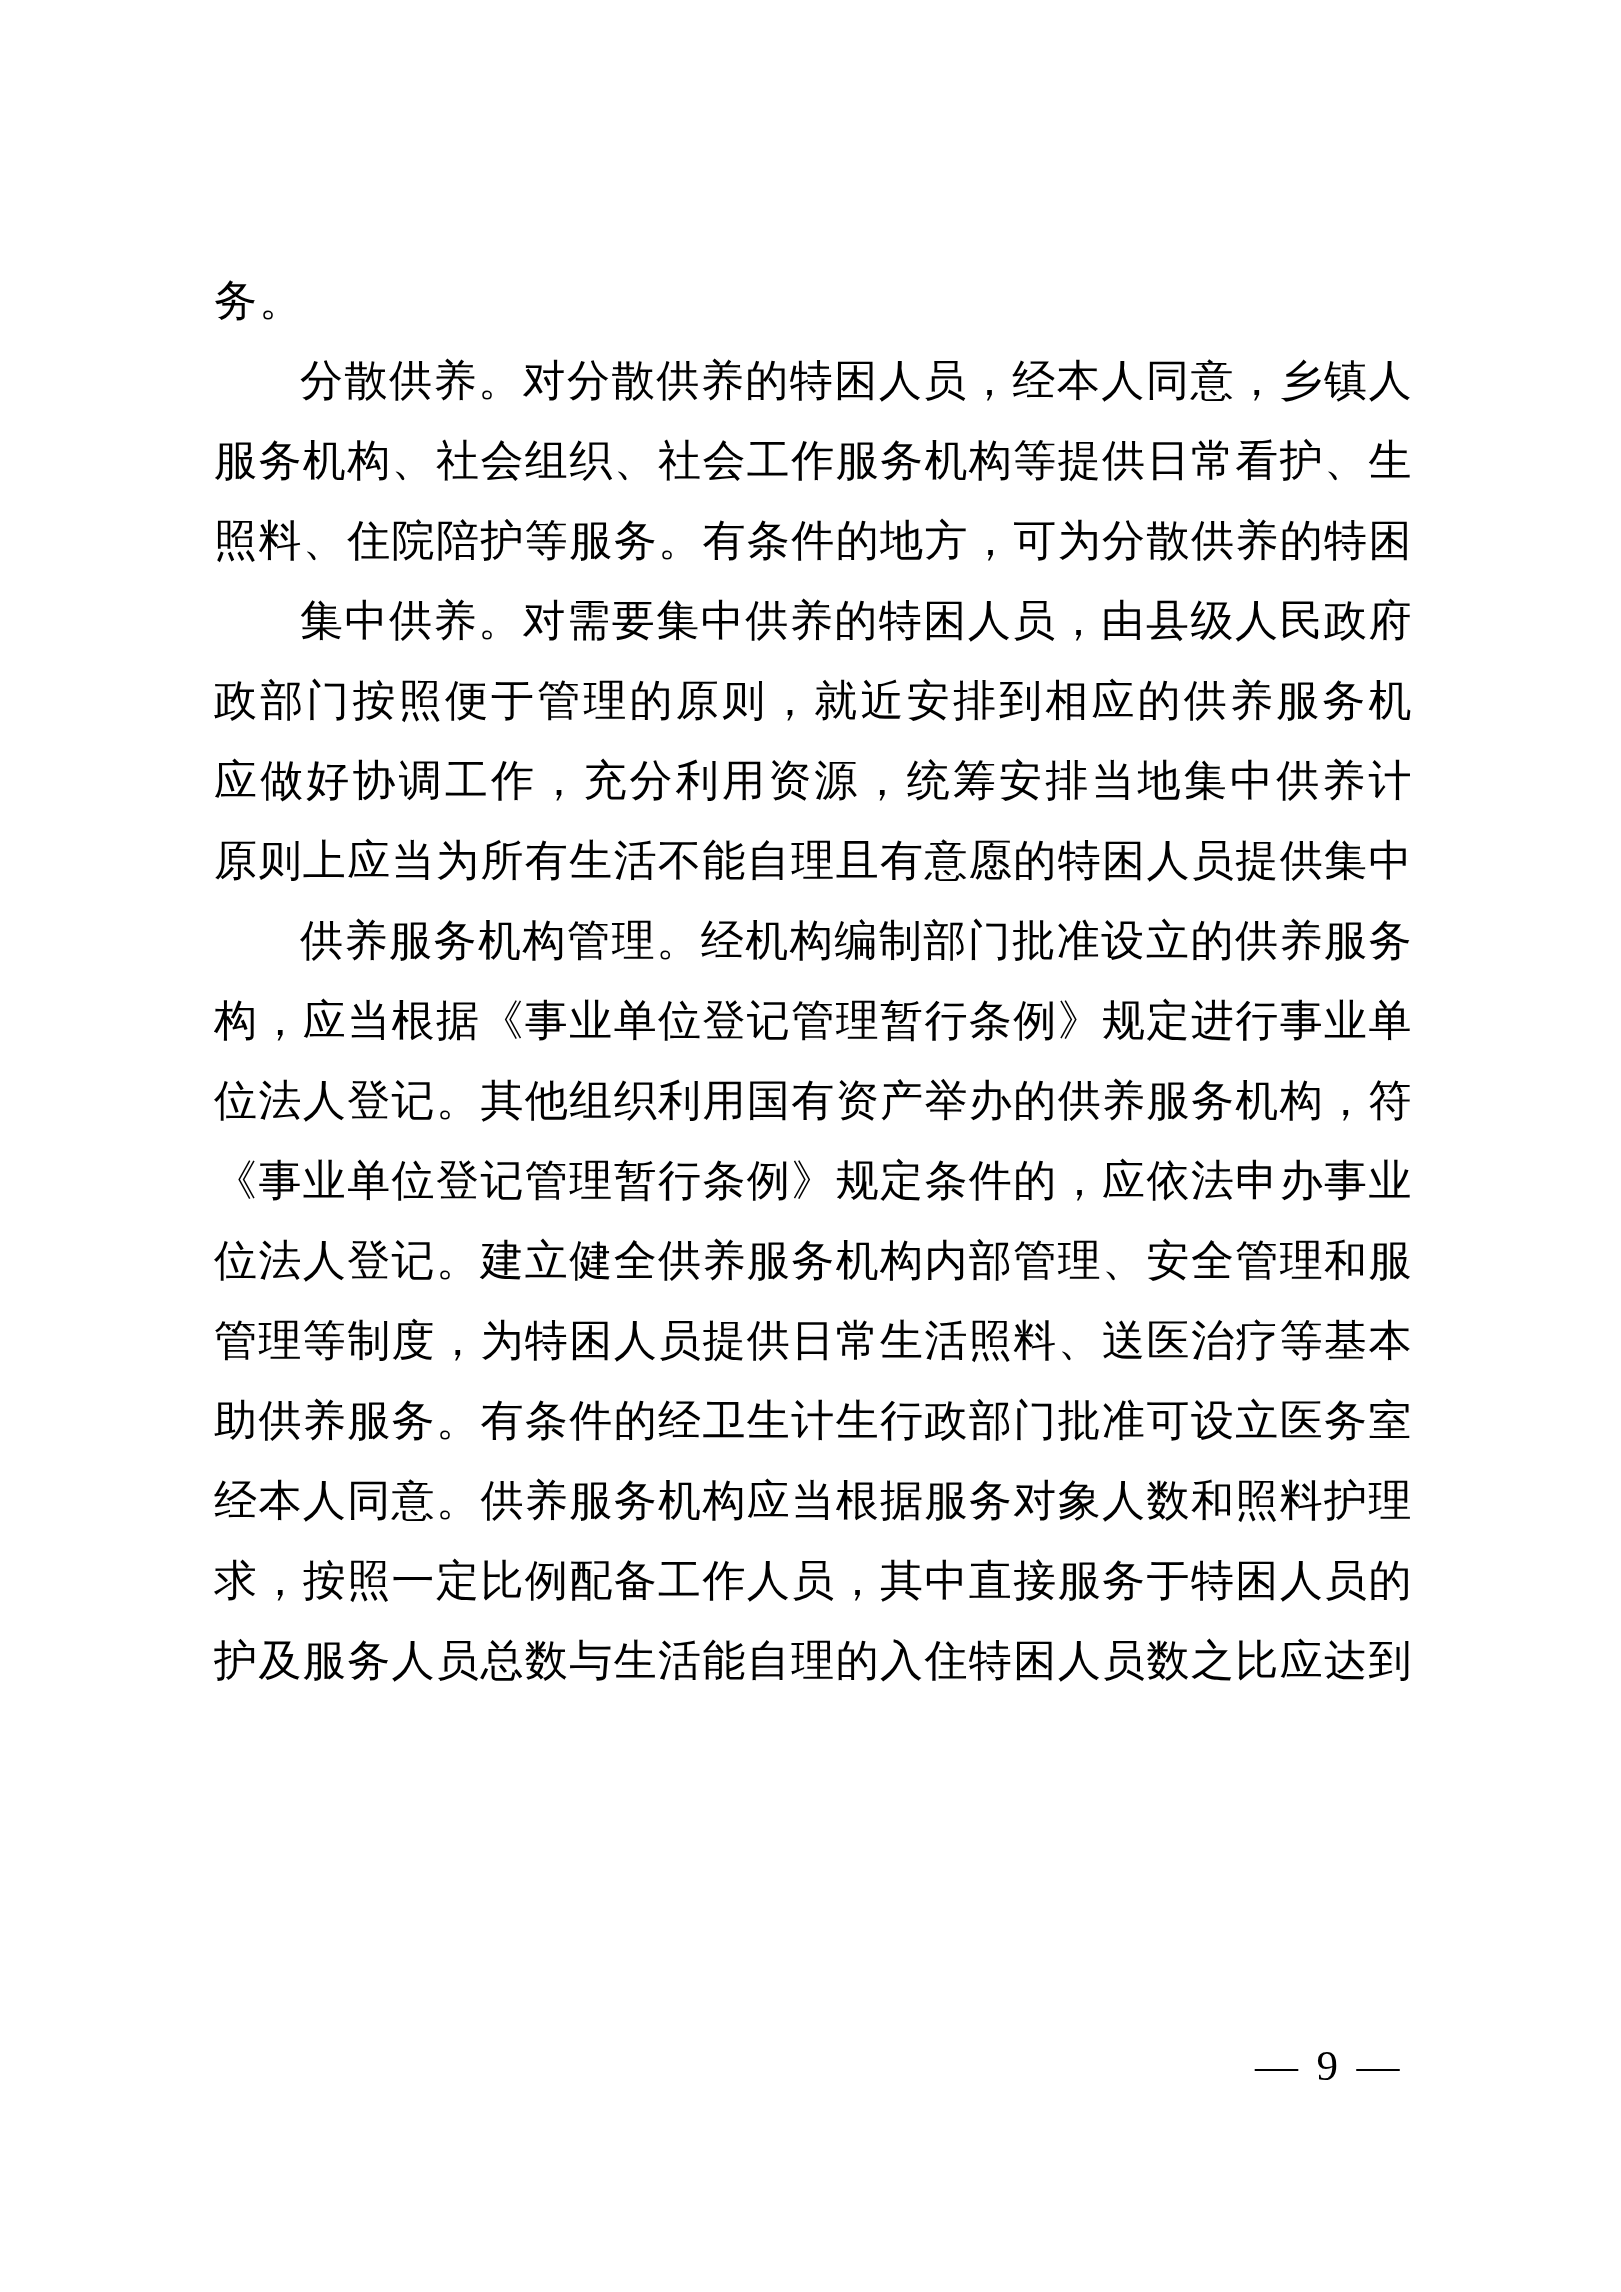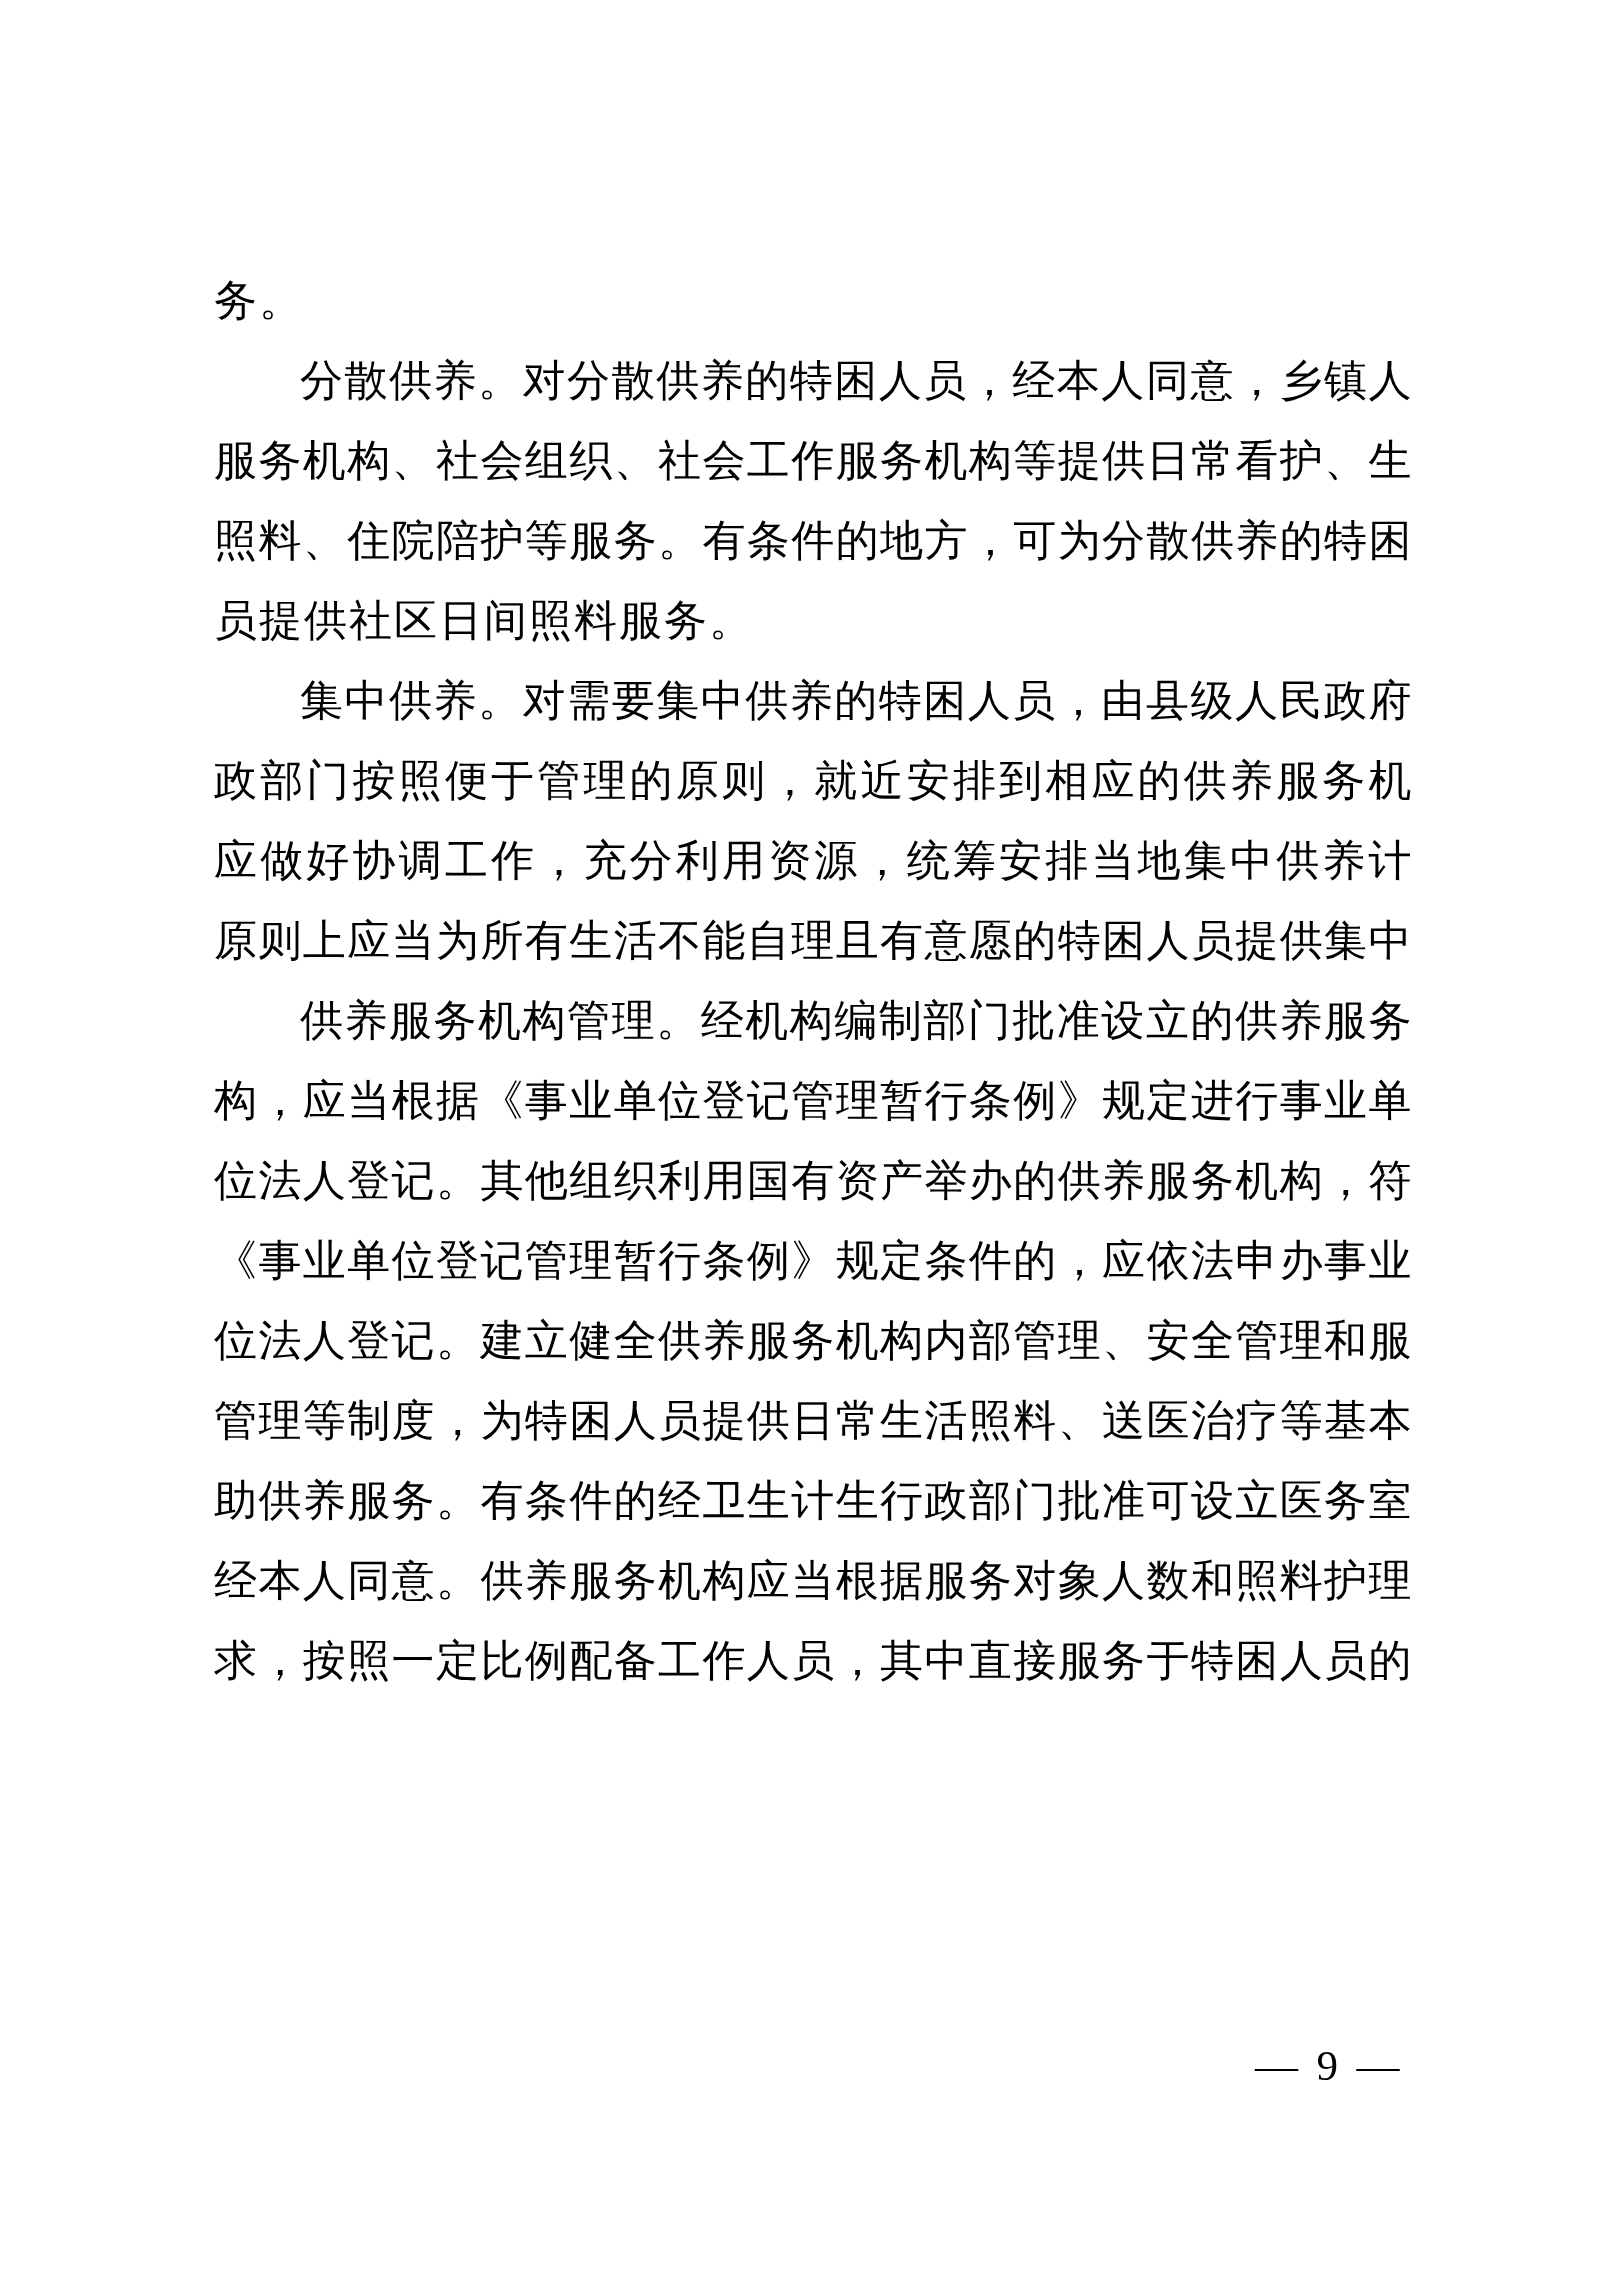--- a/index.html
+++ b/index.html
@@ -53,30 +53,30 @@
 </style>
 </head>
 <body>
 
 <div class="page">
   <div class="text-block">
     <div class="line end">务。</div>
     <div class="line indent">分散供养。对分散供养的特困人员，经本人同意，乡镇人民</div>
     <div class="line">服务机构、社会组织、社会工作服务机构等提供日常看护、生活</div>
     <div class="line">照料、住院陪护等服务。有条件的地方，可为分散供养的特困人</div>
-    <div class="line end">员提供社区日间照料服务。</div>
     <div class="line indent">集中供养。对需要集中供养的特困人员，由县级人民政府民</div>
     <div class="line">政部门按照便于管理的原则，就近安排到相应的供养服务机构；</div>
     <div class="line">应做好协调工作，充分利用资源，统筹安排当地集中供养计划，</div>
     <div class="line">原则上应当为所有生活不能自理且有意愿的特困人员提供集中供</div>
     <div class="line indent">供养服务机构管理。经机构编制部门批准设立的供养服务机</div>
     <div class="line">构，应当根据《事业单位登记管理暂行条例》规定进行事业单</div>
     <div class="line">位法人登记。其他组织利用国有资产举办的供养服务机构，符合</div>
     <div class="line">《事业单位登记管理暂行条例》规定条件的，应依法申办事业单</div>
     <div class="line">位法人登记。建立健全供养服务机构内部管理、安全管理和服务</div>
     <div class="line">管理等制度，为特困人员提供日常生活照料、送医治疗等基本救</div>
     <div class="line">助供养服务。有条件的经卫生计生行政部门批准可设立医务室或</div>
     <div class="line">经本人同意。供养服务机构应当根据服务对象人数和照料护理需</div>
     <div class="line">求，按照一定比例配备工作人员，其中直接服务于特困人员的医</div>
+    <div class="line">护及服务人员总数与生活能自理的入住特困人员数之比应达到</div>
   </div>
   <div class="page-number">— 9 —</div>
 </div>
 
 
 </body></html>

